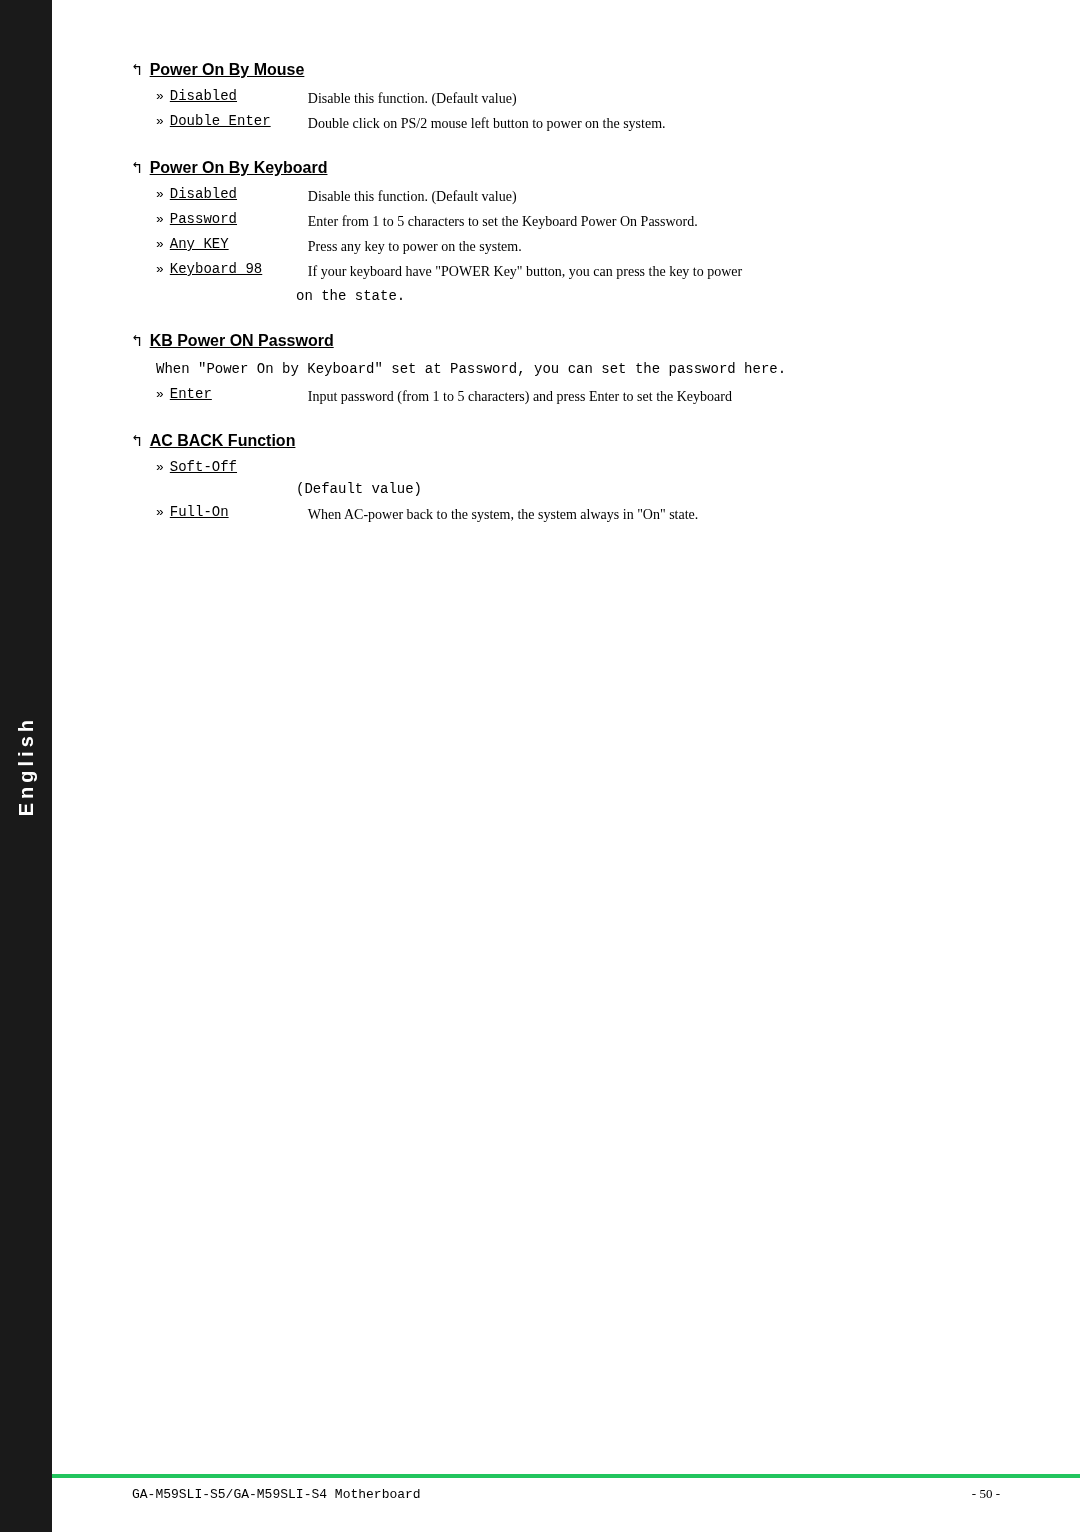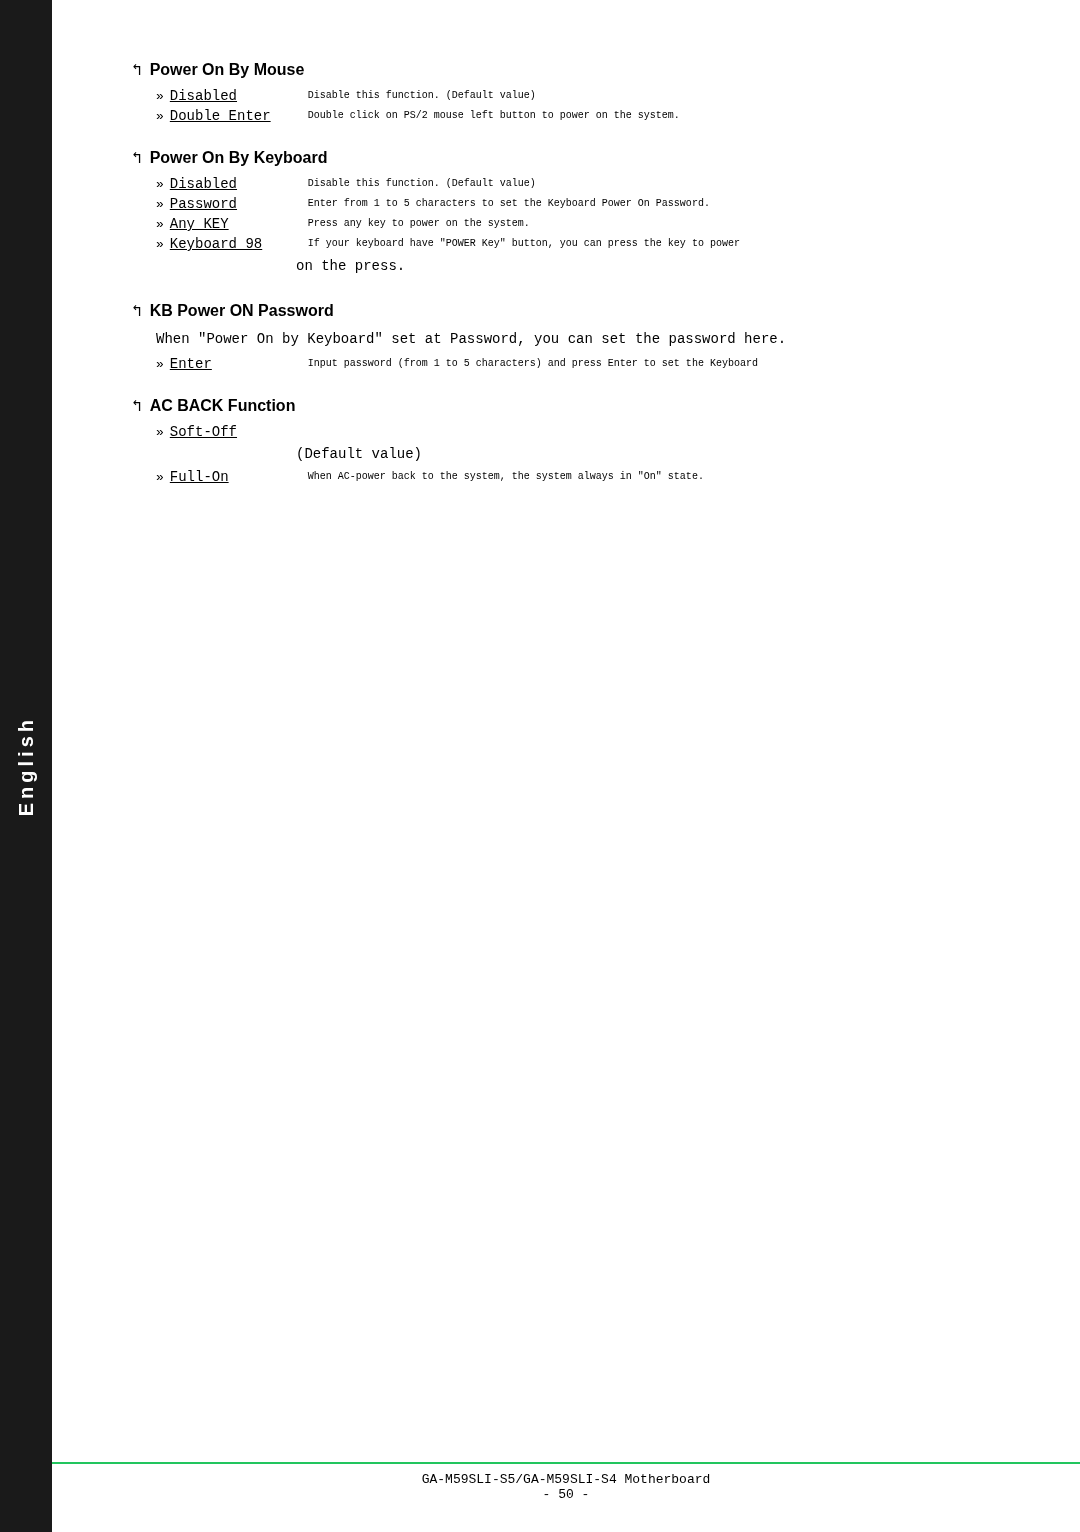--- a/index.html
+++ b/index.html
@@ -59,20 +59,21 @@
     .section-icon {
       font-size: 16px;
       margin-right: 8px;
       color: #000;
     }
 
     .section-title {
       font-weight: bold;
       font-size: 16px;
       font-family: Arial, sans-serif;
+      text-decoration: underline;
     }
 
     .section-body {
       padding-left: 24px;
     }
 
     .item {
       display: flex;
       flex-direction: row;
       margin-bottom: 4px;
@@ -90,22 +91,22 @@
     .item-key {
       font-family: 'Courier New', Courier, monospace;
       font-size: 14px;
       min-width: 110px;
       flex-shrink: 0;
       font-weight: normal;
       text-decoration: underline;
     }
 
     .item-desc {
-      font-family: Liberation Mono, monospace;
-      font-size: 10px;
+      font-family: Liberation Serif, serif;
+      font-size: 14px;
       flex: 1;
       line-height: 1.5;
       padding-left: 28px;
     }
 
     .item-desc-continuation {
       padding-left: 24px;
       margin-left: 116px;
       font-family: 'Courier New', Courier, monospace;
       font-size: 14px;
@@ -120,34 +121,34 @@
       line-height: 1.5;
     }
 
     .footer {
       position: absolute;
       bottom: 30px;
       left: 52px;
       right: 0;
       padding: 0 80px;
       display: flex;
-      flex-direction: column;
+      flex-direction: row;
       justify-content: space-between;
       align-items: center;
-      border-top: 2px solid #22c55e;
+      border-top: 4px solid #22c55e;
       padding-top: 8px;
     }
 
     .footer-left {
       font-family: 'Courier New', Courier, monospace;
       font-size: 13px;
     }
 
     .footer-right {
-      font-family: Liberation Mono, monospace;
+      font-family: Liberation Serif, serif;
       font-size: 13px;
       text-align: right;
     }
   </style>
 </head>
 <body>
 
 <div class="sidebar">
   <span class="sidebar-label">English</span>
 </div>
@@ -192,21 +193,21 @@
           <div class="item">
             <span class="item-bullet">»</span>
             <span class="item-key">Any KEY</span>
             <span class="item-desc">Press any key to power on the system.</span>
           </div>
           <div class="item">
             <span class="item-bullet">»</span>
             <span class="item-key">Keyboard 98</span>
             <span class="item-desc">If your keyboard have "POWER Key" button, you can press the key to power</span>
           </div>
-          <div class="item-desc-continuation">on the press.</div>
+          <div class="item-desc-continuation">on the state.</div>
         </div>
       </div>
       <div class="section">
         <div class="section-header">
           <span class="section-icon">↰</span>
           <span class="section-title">KB Power ON Password</span>
         </div>
         <div class="section-body">
           <div class="section-desc">When "Power On by Keyboard" set at Password, you can set the password here.</div>
           <div class="item">

